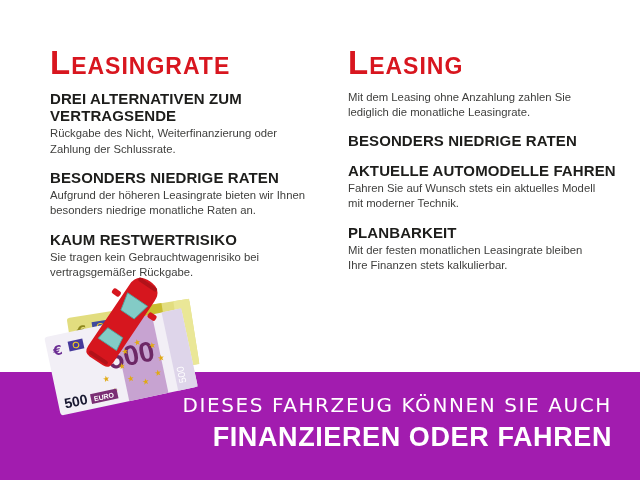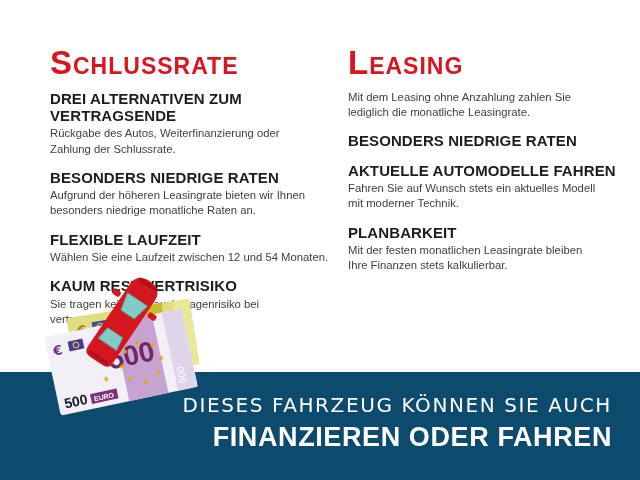--- a/index.html
+++ b/index.html
@@ -16,53 +16,49 @@
   }
   .section{margin-bottom:12px;}
   .sec-head{
     font-size:15px;font-weight:bold;color:#1d1d1b;letter-spacing:0.1px;
     margin:0 0 2px 0;line-height:1.15;
   }
   .sec-body{
     font-size:11.3px;color:#3e3e3c;line-height:1.36;white-space:pre-line;margin:0;
   }
   .banner{
-    position:absolute;left:0;bottom:0;width:640px;height:108px;background:#0c4a6e;
+    position:absolute;left:0;bottom:0;width:640px;height:108px;background:#a21caf;
     box-sizing:border-box;text-align:right;padding:21px 28px 0 0;z-index:1;
   }
   .banner-line1{
     color:#ffffff;font-size:20px;letter-spacing:1.6px;line-height:1.2;
     font-family:"DejaVu Sans",sans-serif;
   }
   .banner-line2{
     color:#ffffff;font-size:27px;font-weight:bold;letter-spacing:0.6px;margin-top:5px;
   }
   .illustration{position:absolute;left:33px;top:270px;z-index:2;}
 </style>
 </head>
 <body>
 
 <div class="page">
 
   <div class="col col-left">
-    <h1 class="col-title">Schlussrate</h1>
+    <h1 class="col-title">Leasingrate</h1>
 
     <div class="section">
       <p class="sec-head">DREI ALTERNATIVEN ZUM VERTRAGSENDE</p>
-      <p class="sec-body">Rückgabe des Autos, Weiterfinanzierung oder
+      <p class="sec-body">Rückgabe des Nicht, Weiterfinanzierung oder
 Zahlung der Schlussrate.</p>
     </div>
     <div class="section">
       <p class="sec-head">BESONDERS NIEDRIGE RATEN</p>
       <p class="sec-body">Aufgrund der höheren Leasingrate bieten wir Ihnen
 besonders niedrige monatliche Raten an.</p>
-    </div>
-    <div class="section">
-      <p class="sec-head">FLEXIBLE LAUFZEIT</p>
-      <p class="sec-body">Wählen Sie eine Laufzeit zwischen 12 und 54 Monaten.</p>
     </div>
     <div class="section">
       <p class="sec-head">KAUM RESTWERTRISIKO</p>
       <p class="sec-body">Sie tragen kein Gebrauchtwagenrisiko bei
 vertragsgemäßer Rückgabe.</p>
     </div>
   </div>
 
   <div class="col col-right">
     <h1 class="col-title">Leasing</h1>

